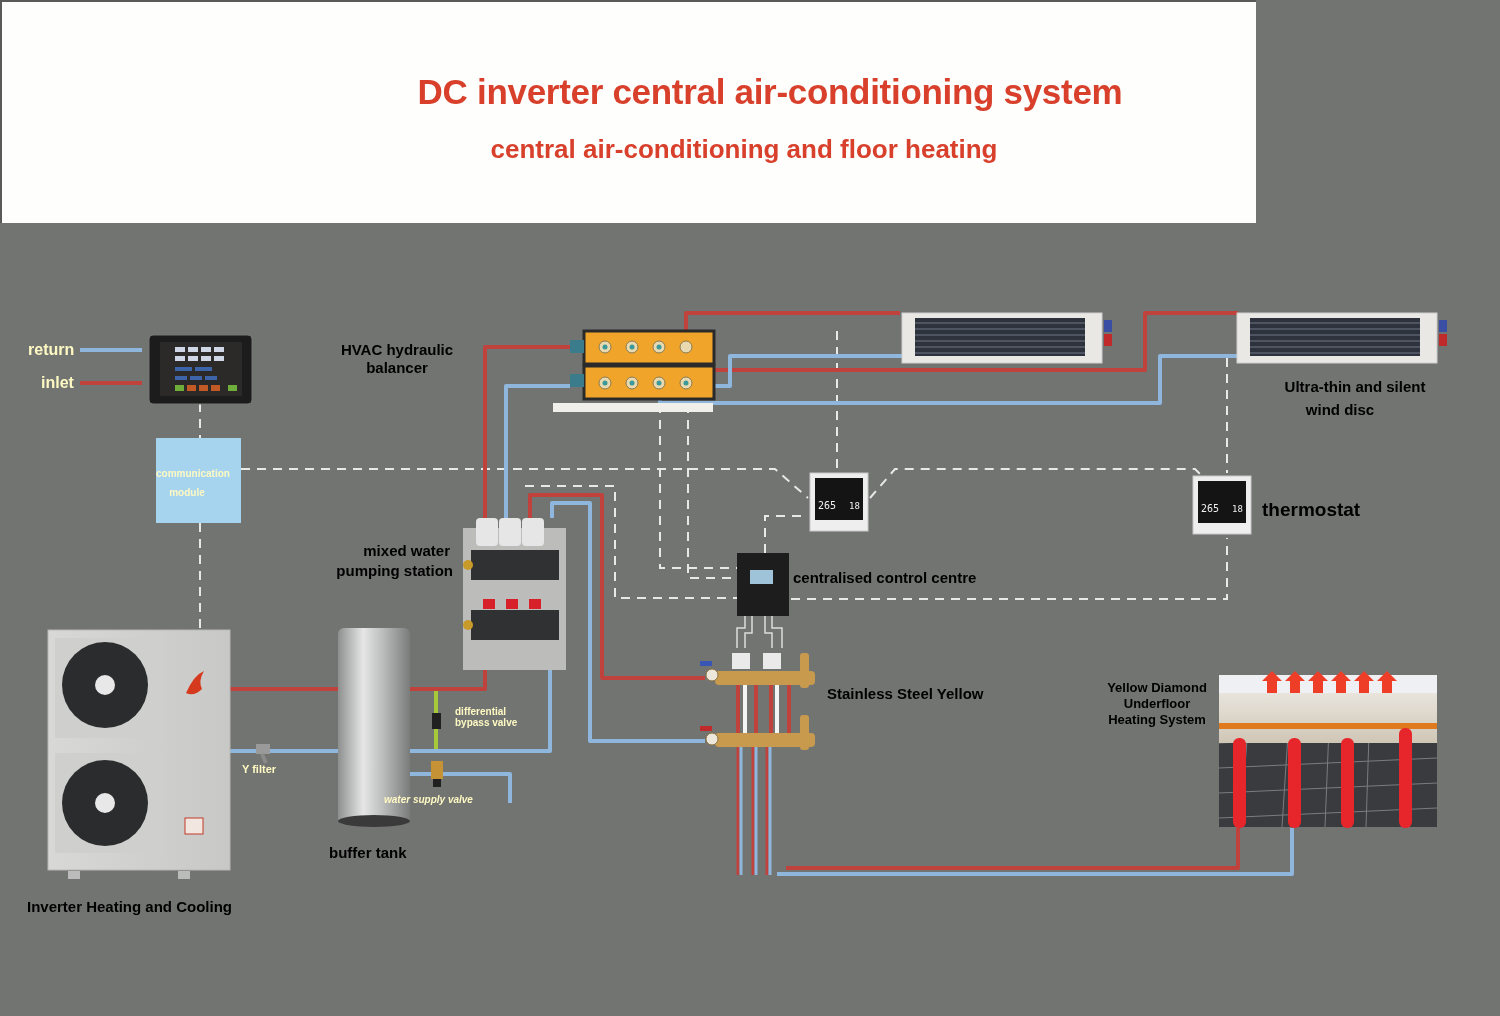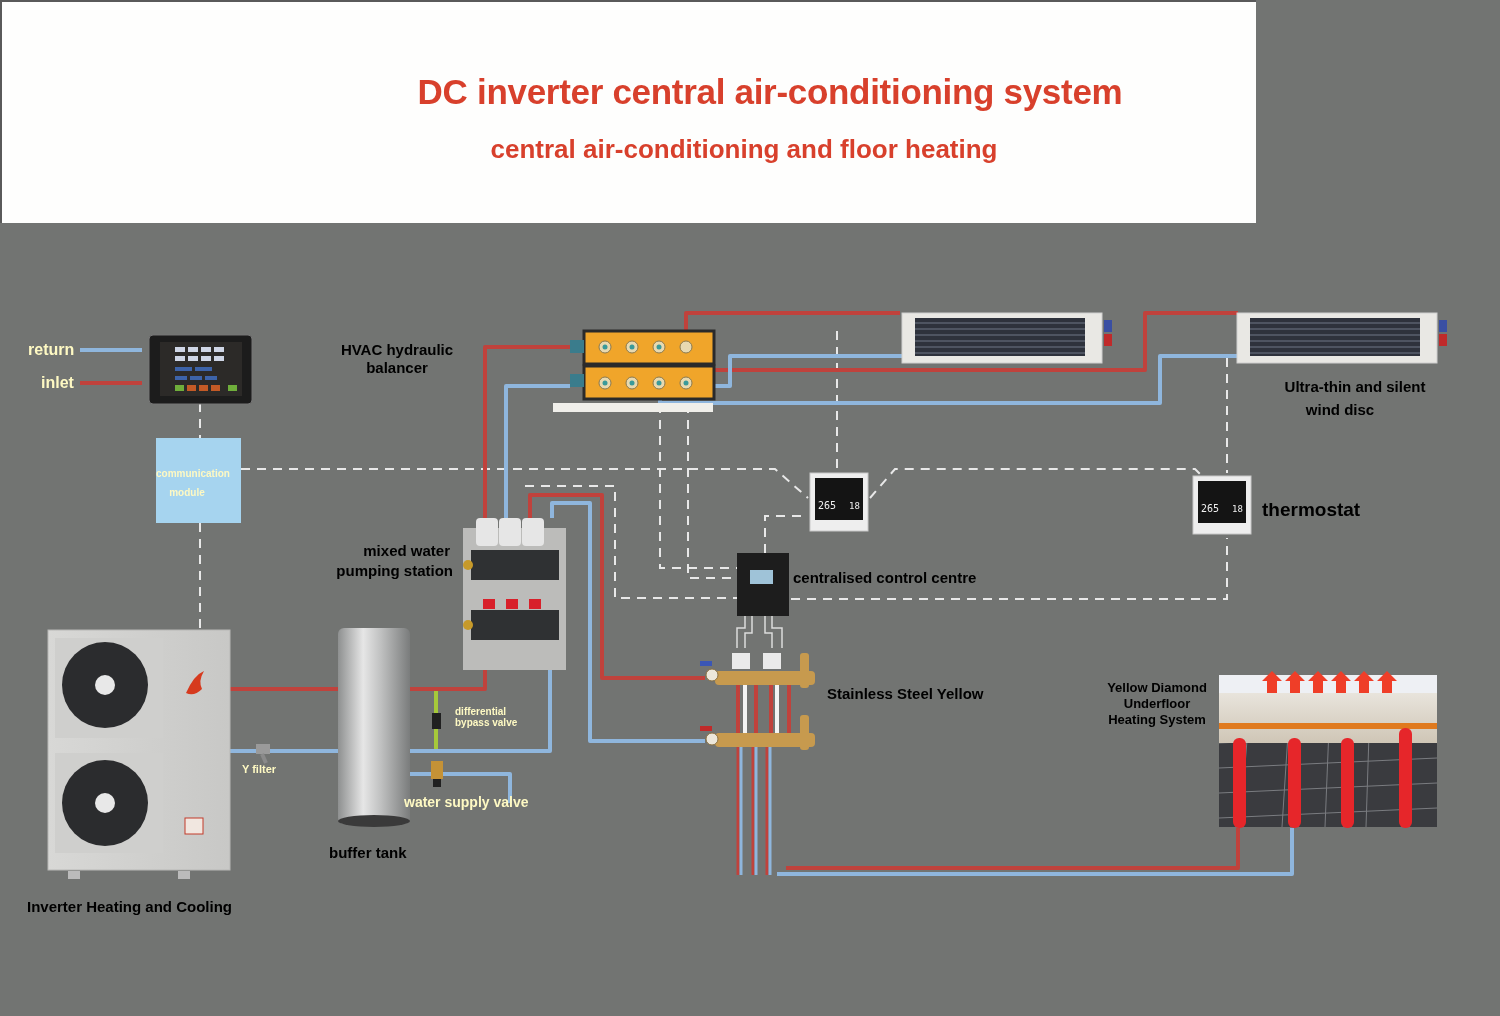--- a/index.html
+++ b/index.html
@@ -342,14 +342,14 @@
   </div>
 
   <div class="lbl" style="left:27px;top:675px;font-size:15px;">Inverter Heating and Cooling</div>
   <div class="lbl" style="left:329px;top:621px;font-size:15px;">buffer tank</div>
   <div class="lbl w" style="left:242px;top:540px;font-size:11px;">Y filter</div>
 
   <div class="lbl w" style="left:455px;top:483px;font-size:10px;line-height:11px;">
     <div>differential</div>
     <div>bypass valve</div>
   </div>
-  <div class="lbl w" style="left:404px;top:571px;font-size:14px;">water supply valve</div>
+  <div class="lbl w" style="left:384px;top:571px;font-size:10px;font-style:italic;">water supply valve</div>
 </div>
 
 </body></html>

